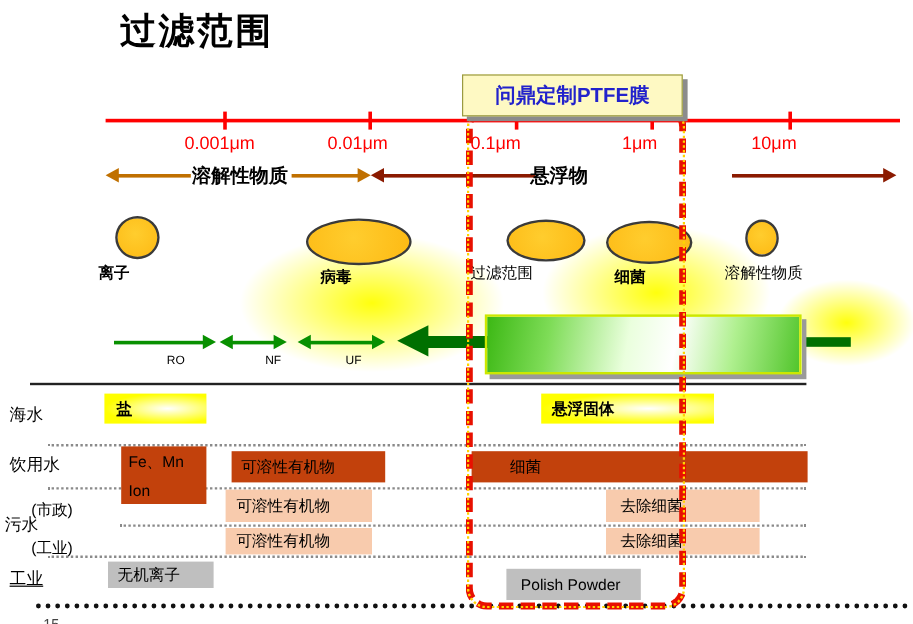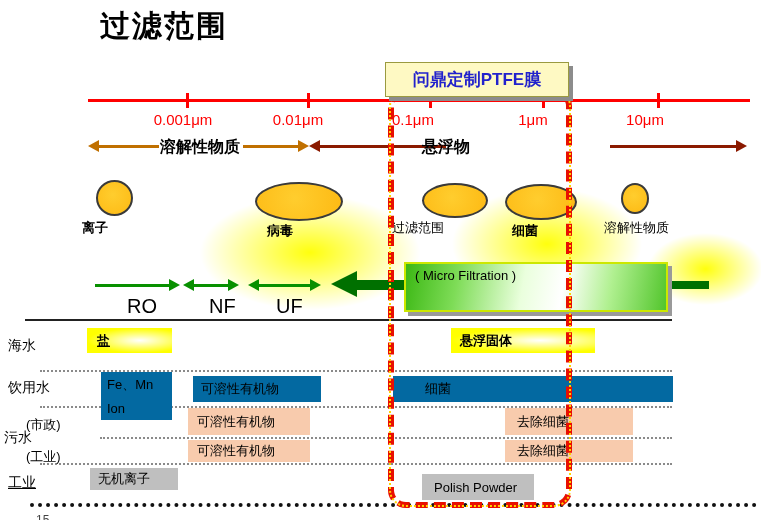--- a/index.html
+++ b/index.html
@@ -33,37 +33,37 @@
   .ptfe{left:385px;top:62px;width:182px;height:33px;background:#fef9c3;border:1px solid #9a9a40;
         box-shadow:4px 4px 0 #8c8c8c;z-index:30;display:flex;align-items:center;justify-content:center;}
   .ptfe span{color:#2222cc;font-size:17px;font-weight:bold;}
   
   .dash-rect{left:388px;top:88px;width:184px;height:420px;border:6px dashed #e81000;border-radius:18px;
              z-index:25;pointer-events:none;box-sizing:border-box;}
   .dash-rect:after{content:"";position:absolute;inset:-5px;border:2px dotted #ffd400;border-radius:17px;}
   
   .grn-line{height:3px;top:284px;background:#089000;}
   .grnc{border-color:transparent #089000;}
-  .proc-label{top:295px;font-size:20px;}
+  .proc-label{top:295px;font-size:10px;margin-left:12px;}
   .mf-head{left:331px;top:271px;border-top:13px solid transparent;border-bottom:13px solid transparent;border-right:26px solid #007000;}
   .mf-body{left:355px;top:280px;width:52px;height:10px;background:#007000;}
   .mf-right{left:671px;top:281px;width:38px;height:8px;background:#007000;}
   .micro-box{left:404px;top:262px;width:264px;height:50px;box-sizing:border-box;border:2px solid #cce800;
      background:linear-gradient(100deg,#3cb814 0%,#7edc57 20%,#eaffdd 45%,#ffffff 60%,#b0f090 78%,#52c52c 100%);
      box-shadow:4px 4px 0 #9a9a9a;z-index:5;padding:3px 0 0 9px;}
   .micro-box .t1{font-size:15px;font-weight:bold;display:block;line-height:18px;}
   .micro-box .t2{font-size:13px;display:block;line-height:17px;}
   
   .solid-line{left:25px;top:319px;width:647px;height:2px;background:#222;}
   .dotline{border-top:2px dotted #8a8a8a;height:0;}
   .botline{left:30px;top:503px;width:727px;border-top:4px dotted #111;height:0;}
   .row-label{font-size:14px;}
   .cell{box-sizing:border-box;font-size:13px;display:flex;align-items:center;}
   .c-yellow{background:radial-gradient(ellipse at 62% 50%,#ffffff 0%,rgba(255,255,255,0) 70%),#ffff00;font-weight:bold;}
-  .c-cyan{background:#0369a1;}
+  .c-cyan{background:#c2410c;}
   .c-orange{background:#f8cbad;}
   .c-gray{background:#bfbfbf;}
 </style>
 </head>
 <body>
 
 <div class="abs glow" style="left:200px;top:195px;width:220px;height:115px;"></div>
 <div class="abs glow" style="left:452px;top:188px;width:190px;height:112px;"></div>
 <div class="abs glow" style="left:648px;top:233px;width:115px;height:72px;"></div>
 
@@ -82,21 +82,21 @@
 <div class="abs tick-label" style="left:605px;">10μm</div>
 
 <div class="abs tri tri-l orgc" style="left:88px;top:140px;"></div>
 <div class="abs rng-line org" style="left:98px;width:61px;"></div>
 <div class="abs rng-label" style="left:160px;">溶解性物质</div>
 <div class="abs rng-line org" style="left:243px;width:56px;"></div>
 <div class="abs tri tri-r orgc" style="left:298px;top:140px;"></div>
 
 <div class="abs tri tri-l drdc" style="left:309px;top:140px;"></div>
 <div class="abs rng-line drd" style="left:319px;width:127px;"></div>
-<div class="abs rng-label" style="left:422px;">悬浮物</div>
+<div class="abs rng-label" style="left:442px;">悬浮物</div>
 <div class="abs rng-line drd" style="left:610px;width:127px;"></div>
 <div class="abs tri tri-r drdc" style="left:736px;top:140px;"></div>
 
 <div class="abs particle" style="left:96px;top:180px;width:37px;height:36px;"></div>
 <div class="abs particle" style="left:255px;top:182px;width:88px;height:39px;"></div>
 <div class="abs particle" style="left:422px;top:183px;width:66px;height:35px;"></div>
 <div class="abs particle" style="left:505px;top:184px;width:72px;height:36px;"></div>
 <div class="abs particle" style="left:621px;top:183px;width:28px;height:31px;"></div>
 <div class="abs p-label bold" style="left:82px;top:219px;">离子</div>
 <div class="abs p-label bold" style="left:267px;top:222px;">病毒</div>
@@ -113,21 +113,20 @@
 <div class="abs grn-line" style="left:258px;width:53px;"></div>
 <div class="abs tri tri-r grnc" style="left:310px;top:279px;"></div>
 <div class="abs proc-label" style="left:127px;">RO</div>
 <div class="abs proc-label" style="left:209px;">NF</div>
 <div class="abs proc-label" style="left:276px;">UF</div>
 
 <div class="abs tri mf-head"></div>
 <div class="abs mf-body"></div>
 <div class="abs mf-right"></div>
 <div class="abs micro-box">
-  <span class="t2">( Micro Filtration )</span>
 </div>
 
 <div class="abs solid-line"></div>
 <div class="abs dotline" style="left:40px;top:370px;width:632px;"></div>
 <div class="abs dotline" style="left:40px;top:406px;width:632px;"></div>
 <div class="abs dotline" style="left:100px;top:437px;width:572px;"></div>
 <div class="abs dotline" style="left:40px;top:463px;width:632px;"></div>
 <div class="abs botline"></div>
 
 <div class="abs row-label" style="left:8px;top:337px;">海水</div>

